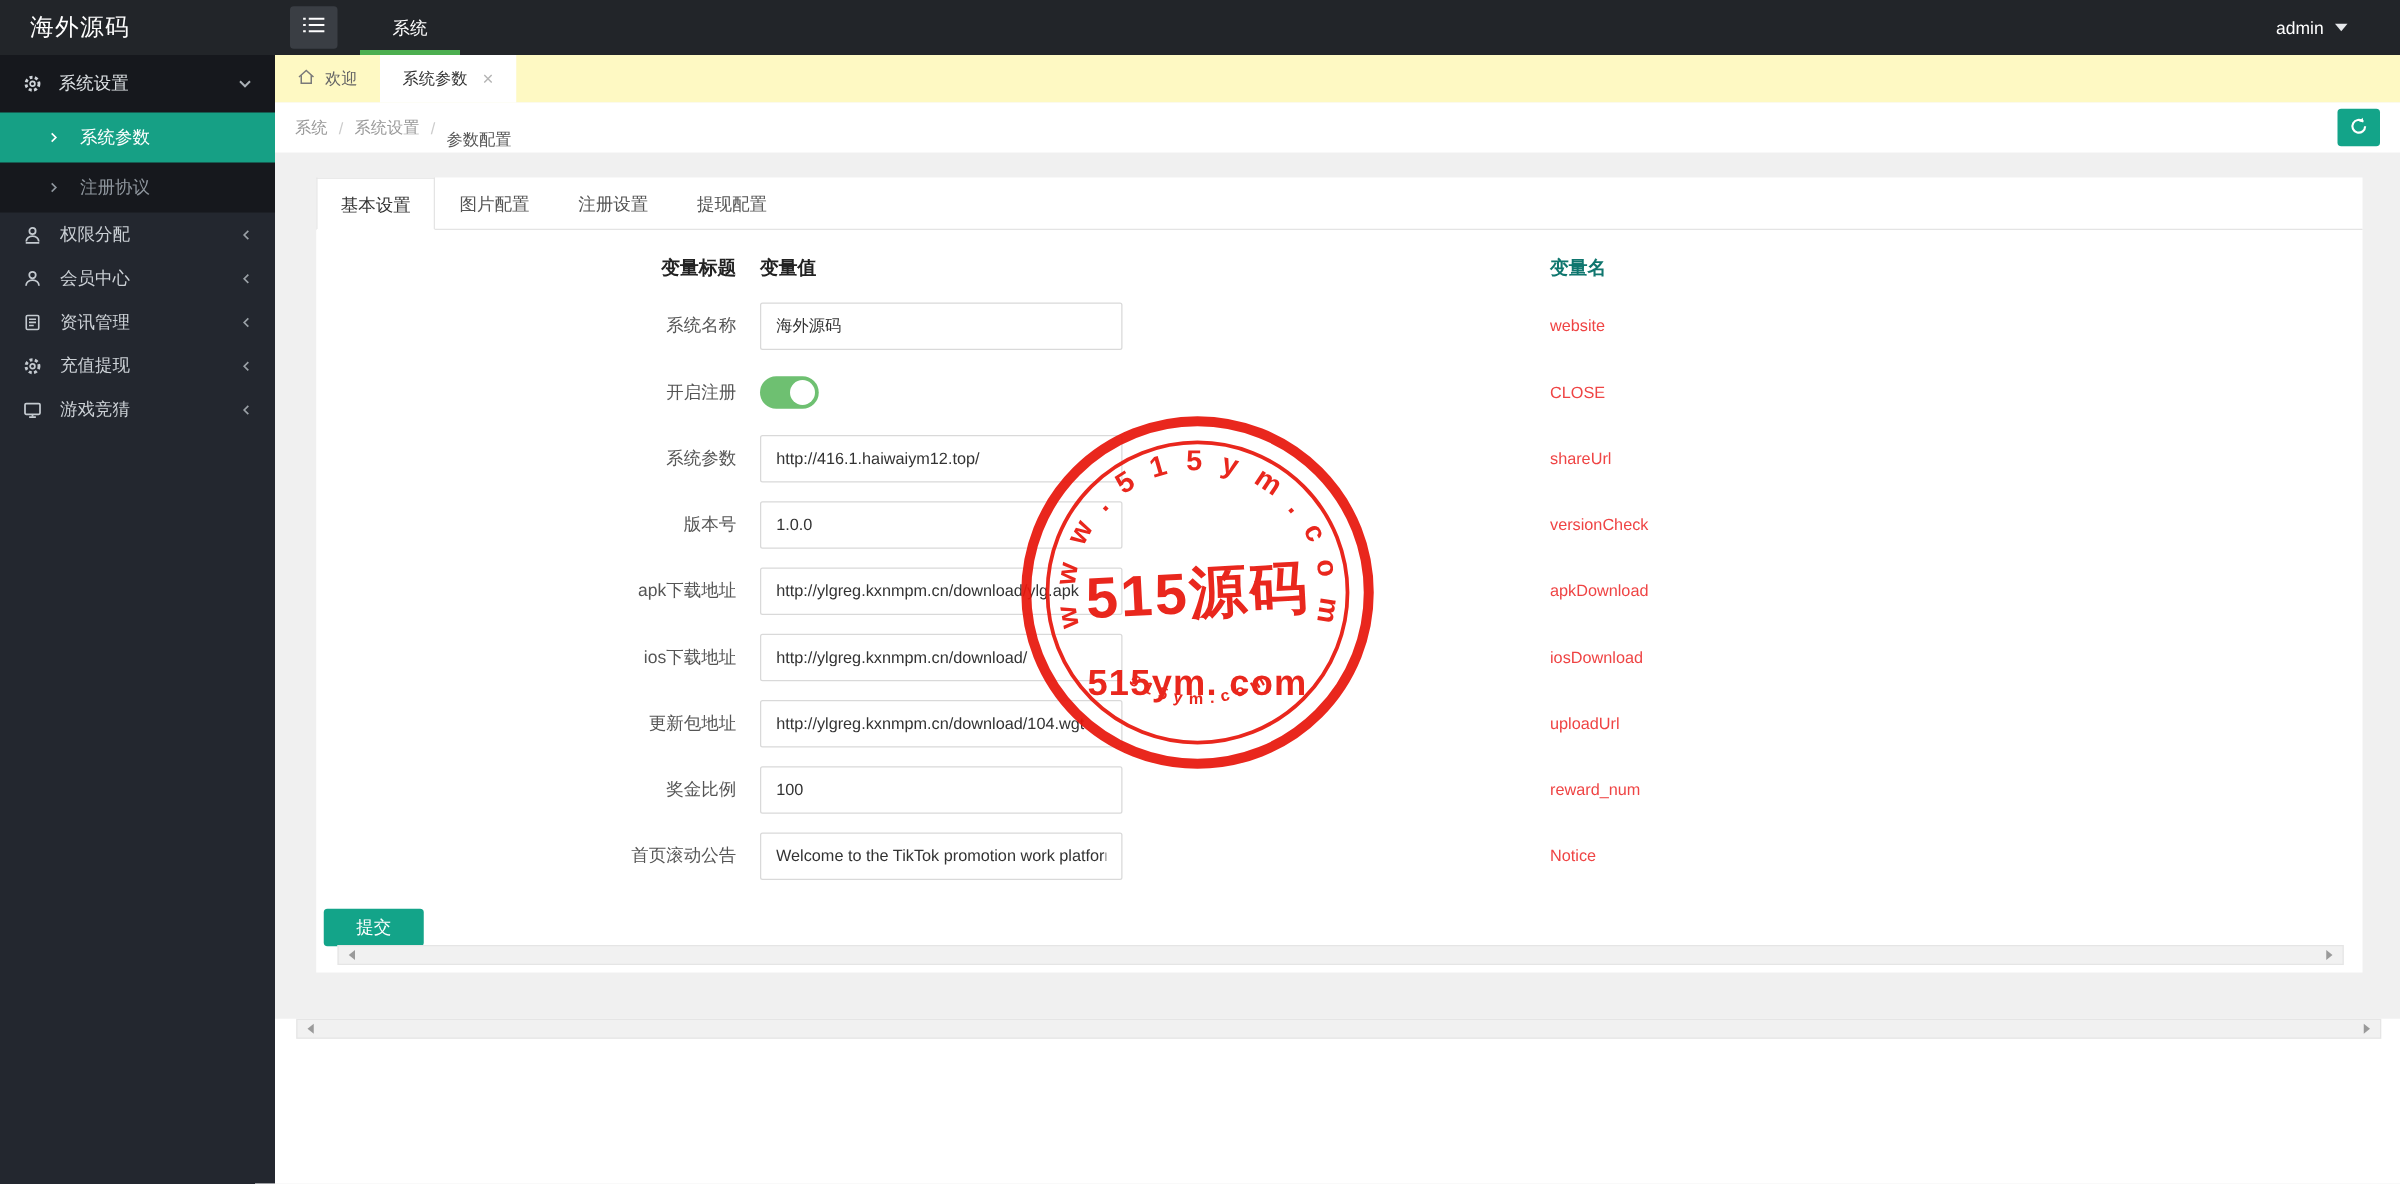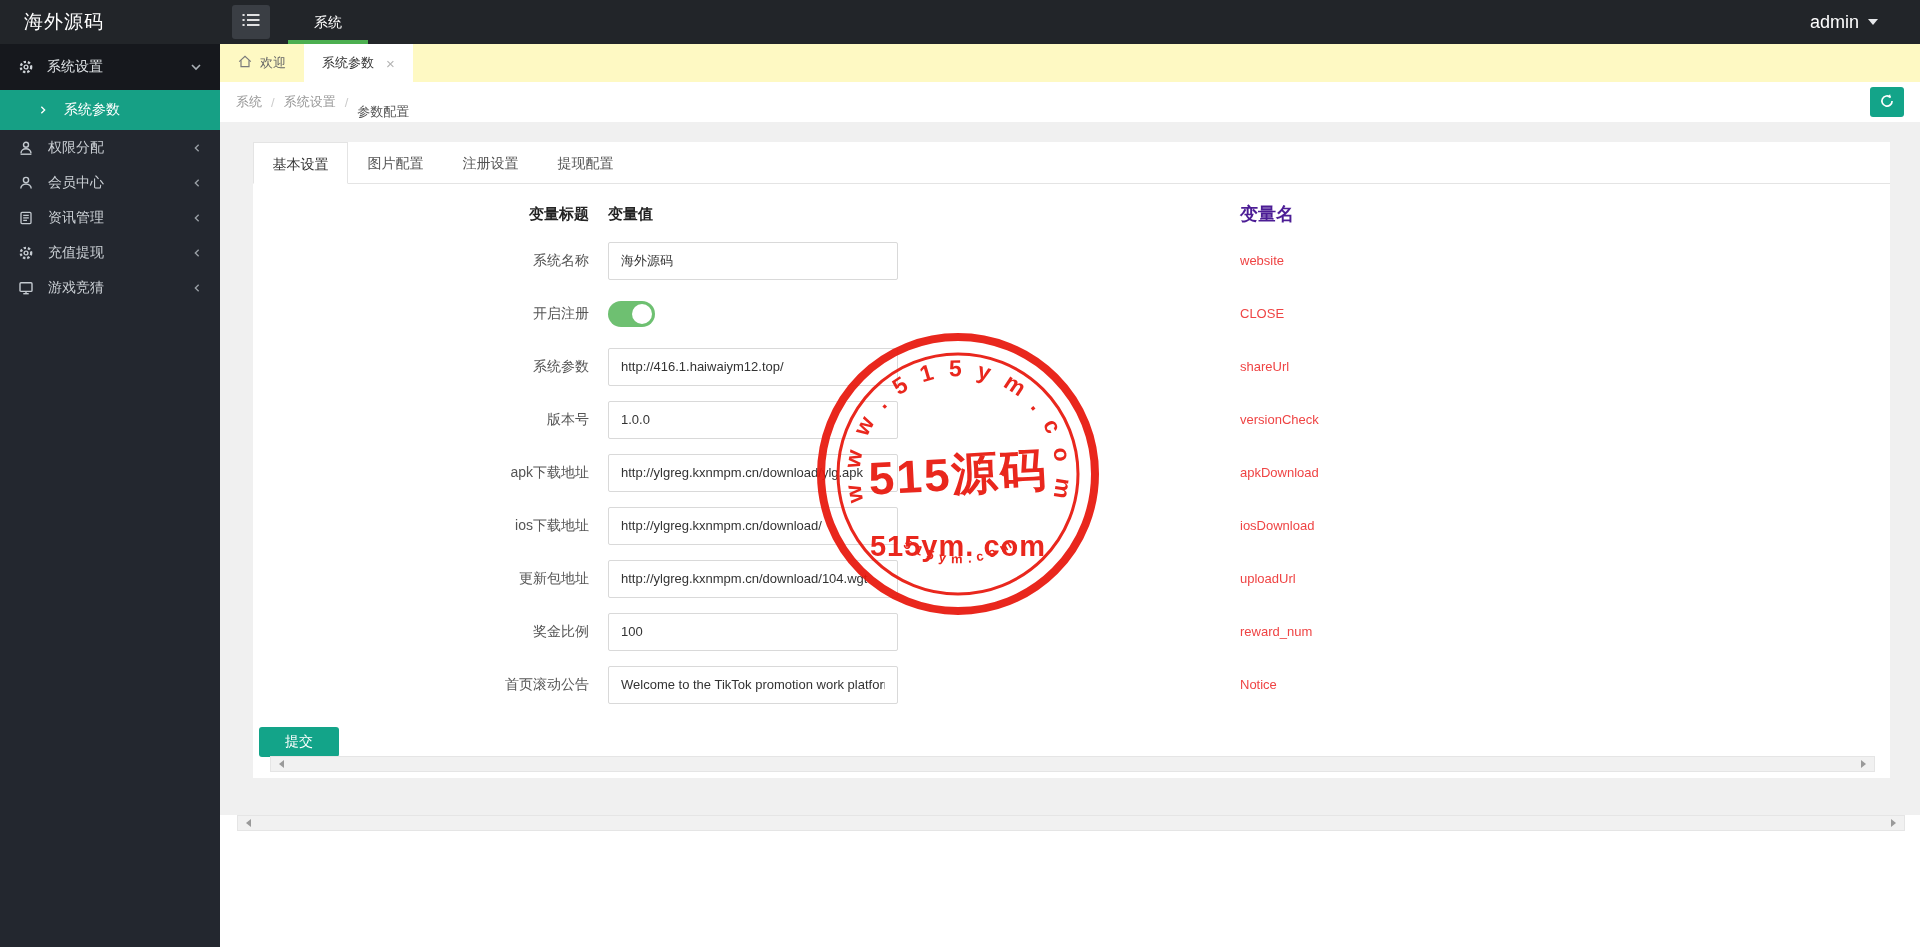--- a/index.html
+++ b/index.html
@@ -6,21 +6,21 @@
   html,body { margin:0; padding:0; }
   body { font-family:"Liberation Sans","DejaVu Sans",sans-serif; }
   .app { position:relative; width:1920px; height:947px; background:#f0f0f0; overflow:hidden; }
 
   
   .topbar { position:absolute; top:0; left:0; right:0; height:44px; background:#222529; display:flex; align-items:center; z-index:30; }
   .logo { width:220px; padding-left:24px; color:#fff; font-size:19px; letter-spacing:1px; }
   .hamburger { width:38px; height:34px; margin-left:12px; background:#3a3e44; border-radius:3px; display:flex; align-items:center; justify-content:center; cursor:pointer; }
   .nav-item { position:relative; height:44px; line-height:44px; padding:0 26px; margin-left:18px; color:#fff; font-size:14px; cursor:pointer; }
   .nav-underline { position:absolute; left:50%; transform:translateX(-50%); bottom:0; width:80px; height:4px; background:#4caf50; }
-  .topbar-right { margin-left:auto; margin-right:42px; display:flex; align-items:center; gap:9px; color:#fff; font-size:18px; cursor:pointer; }
+  .topbar-right { margin-left:auto; margin-right:42px; display:flex; align-items:center; gap:9px; color:#fff; font-size:14px; cursor:pointer; }
   .caret-down { width:0; height:0; border:5px solid transparent; border-top:6px solid #e6e8ea; margin-top:5px; }
 
   
   .sidebar { position:absolute; top:44px; left:0; bottom:0; width:220px; background:#23272f; z-index:20; }
   .group-open { background:#16181d; }
   .group-header { height:46px; display:flex; align-items:center; padding:0 18px; color:#dde1e4; font-size:14px; cursor:pointer; }
   .group-header .g-icon { display:flex; margin-right:13px; color:#cfd4d9; }
   .group-header .g-chev { margin-left:auto; display:flex; color:#aab0b6; }
   .submenu-item { height:40px; display:flex; align-items:center; padding-left:38px; color:#8e959d; font-size:14px; cursor:pointer; }
   .submenu-item .s-arrow { display:flex; margin-right:16px; color:#8e959d; }
@@ -45,21 +45,21 @@
 
   .card { position:absolute; left:33px; right:30px; top:98px; height:636px; background:#fff; }
   .card-tabs { height:42px; border-bottom:1px solid #e4e4e4; display:flex; }
   .ctab { width:95px; text-align:center; line-height:42px; font-size:14px; color:#555; cursor:pointer; }
   .ctab.active { background:#fff; border:1px solid #e4e4e4; border-bottom:1px solid #fff; margin-bottom:-1px; color:#333; }
 
   .form-wrap { position:relative; padding-top:10px; }
   .form-header { position:relative; display:flex; align-items:center; height:40px; }
   .fh-title { width:336px; text-align:right; font-size:15px; font-weight:bold; color:#222; }
   .fh-value { margin-left:19px; font-size:15px; font-weight:bold; color:#222; }
-  .fh-name  { position:absolute; left:987px; font-size:18px; font-weight:bold; color:#4c1d95; }
+  .fh-name  { position:absolute; left:987px; font-size:15px; font-weight:bold; color:#0f766e; }
   .form-row { position:relative; height:53px; display:flex; align-items:center; }
   .row-label { width:336px; text-align:right; font-size:14px; color:#555; }
   .row-input { margin-left:19px; width:290px; height:38px; border:1px solid #d9d9d9; border-radius:2px; padding:0 12px; font-size:13px; color:#333; outline:none; background:#fff; white-space:nowrap; overflow:hidden; }
   .row-name { position:absolute; left:987px; font-size:13px; color:#ef4444; }
   .toggle { margin-left:19px; width:47px; height:26px; border-radius:13px; background:#6ec071; position:relative; cursor:pointer; }
   .toggle .knob { position:absolute; top:3px; right:3px; width:20px; height:20px; border-radius:50%; background:#fff; }
   .submit-btn { margin:16px 0 0 6px; width:80px; height:30px; background:#13a489; color:#fff; border:none; border-radius:3px; font-size:14px; cursor:pointer; }
 
   .scrollbar { position:relative; background:#f1f1f1; border:1px solid #e5e5e5; height:16px; }
   .scrollbar .arr-l, .scrollbar .arr-r { position:absolute; top:50%; transform:translateY(-50%); width:0; height:0; border:4px solid transparent; cursor:pointer; }
@@ -120,20 +120,28 @@
         </span>
       </div>
       <div id="submenu">
           <div class="submenu-item active">
             <span class="s-arrow">
               <svg width="10" height="10" viewBox="0 0 12 12">
                 <polyline points="4,2 8,6 4,10" fill="none" stroke="currentColor" stroke-width="1.6"></polyline>
               </svg>
             </span>
             <span>系统参数</span>
+          </div>
+          <div class="submenu-item">
+            <span class="s-arrow">
+              <svg width="10" height="10" viewBox="0 0 12 12">
+                <polyline points="4,2 8,6 4,10" fill="none" stroke="currentColor" stroke-width="1.6"></polyline>
+              </svg>
+            </span>
+            <span>注册协议</span>
           </div>
         </div>
     </div>
     <div id="side-items">
         <div class="side-item">
           <span class="si-icon">
             <svg width="16" height="16" viewBox="0 0 16 16" fill="none" stroke="currentColor" stroke-width="1.4">
               <circle cx="8" cy="4.8" r="2.5"></circle>
               <path d="M3 13.2 a5 4.4 0 0 1 10 0"></path>
               <path d="M2.6 14.2 h10.8"></path>

